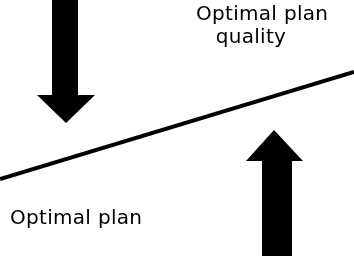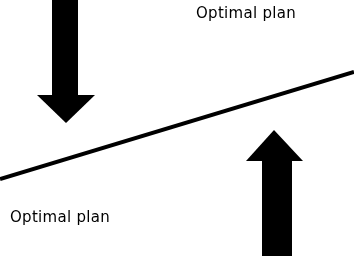--- a/index.html
+++ b/index.html
@@ -23,24 +23,24 @@
     left: 0;
     top: 0;
     width: 354px;
     height: 256px;
     display: block;
   }
   .label {
     position: absolute;
     color: #000000;
     font-family: "DejaVu Sans", sans-serif;
-    font-size: 15px;
+    font-size: 20px;
     line-height: 23px;
     letter-spacing: 0.3px;
-    text-align: left;
+    text-align: center;
     white-space: nowrap;
     -webkit-font-smoothing: antialiased;
   }
   #label-quality {
     left: 196px;
     top: 2px;
     width: 110px;
   }
   #label-selection {
     left: 10px;
@@ -68,19 +68,20 @@
     </g>
 
     <g>
       <rect x="262" y="158" width="30" height="104" fill="#000000"></rect>
       <polygon points="274,130 303,161 246,161" fill="#000000"></polygon>
     </g>
   </svg>
 
   <div class="label" id="label-quality">
     <span class="label-line">Optimal plan</span>
+    <span class="label-line">quality</span>
   </div>
 
   <div class="label" id="label-selection">
     <span class="label-line">Optimal plan</span>
   </div>
 
 </div>
 
 </body></html>

